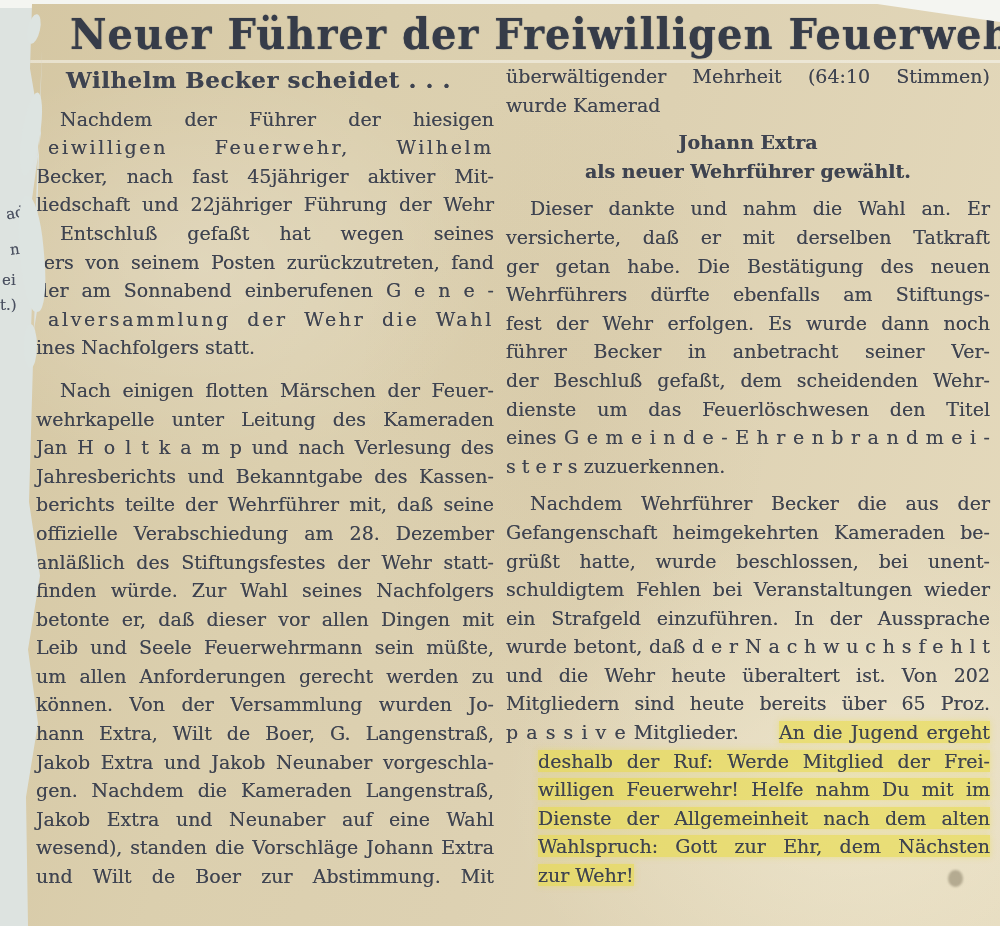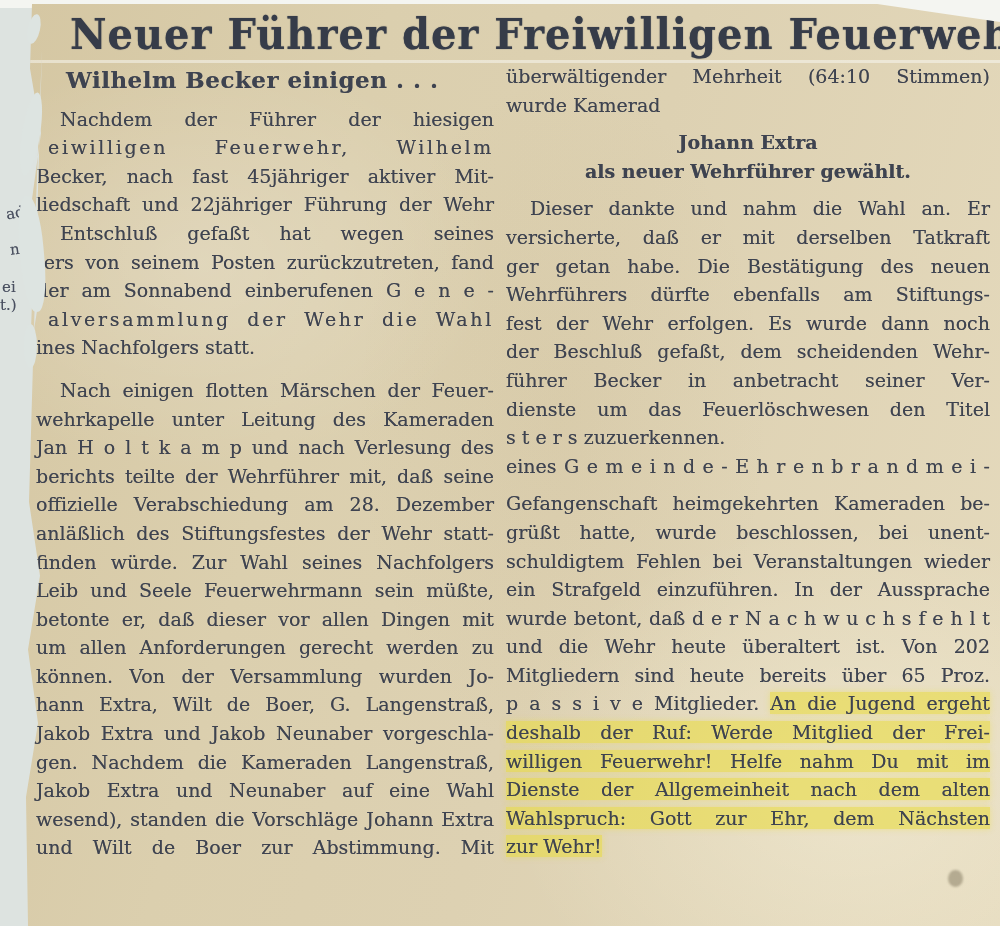--- a/index.html
+++ b/index.html
@@ -27,68 +27,69 @@
   .col-right{left:480px;top:58px;width:484px;}
   .subheading{font-weight:bold;font-size:23px;letter-spacing:.5px;
               padding-left:30px;margin:2px 0 10px 0;white-space:nowrap;}
   .para{margin-bottom:14px;}
   .para.tight{margin-bottom:9px;}
   .line{text-align:justify;text-align-last:justify;}
   .line.last{text-align-last:left;}
   .line.center{text-align-last:center;font-weight:bold;}
   .line.ind{text-indent:24px;}
   .line.sp{letter-spacing:.14em;margin-left:12px;}
-  .hl{background:rgba(233,219,70,.62);box-shadow:0 0 6px rgba(233,219,70,.45);}
+  .hl{background:rgba(233,219,70,.62);box-shadow:0 0 6px rgba(233,219,70,.45);margin-left:32px;}
   .frag{position:absolute;font-size:15px;color:#4a5060;
         text-shadow:0 0 .5px rgba(74,80,96,.6);}
   .frag0{left:6px;top:204px;transform:rotate(-10deg);}
   .frag1{left:10px;top:240px;transform:rotate(-6deg);}
-  .frag2{left:2px;top:278px;}
+  .frag2{left:2px;top:271px;}
   .frag3{left:0px;top:296px;}
   .tear{position:absolute;background:#dde4e1;border-radius:50%;}
   .tear1{left:22px;top:92px;width:18px;height:84px;transform:rotate(9deg);}
   .tear2{left:20px;top:196px;width:24px;height:116px;transform:rotate(-5deg);border-radius:45%;}
   .tear3{left:24px;top:324px;width:13px;height:44px;}
   .tear4{left:28px;top:14px;width:12px;height:30px;transform:rotate(12deg);}
   .corner-sliver{position:absolute;right:0;top:0;width:150px;height:22px;
                  background:#f4f5f1;clip-path:polygon(0 0,100% 0,100% 100%);}
   .smudge{position:absolute;left:948px;top:870px;width:15px;height:17px;
           border-radius:50%;background:rgba(95,85,60,.38);filter:blur(1px);}
 </style>
 </head>
 <body>
 
 <div class="scene">
   <div class="paper">
     <div class="headline">Neuer Führer der Freiwilligen Feuerwehr</div>
     <div class="headline-cut"></div>
 
     <div class="col col-left">
-      <div class="subheading">Wilhelm Becker einigen . . .</div>
+      <div class="subheading">Wilhelm Becker scheidet . . .</div>
       <div class="para">
           <div class="line ind">Nachdem der Führer der hiesigen</div>
           <div class="line sp">eiwilligen Feuerwehr, Wilhelm</div>
           <div class="line">Becker, nach fast 45jähriger aktiver Mit-</div>
           <div class="line">liedschaft und 22jähriger Führung der Wehr</div>
           <div class="line ind">Entschluß gefaßt hat wegen seines</div>
           <div class="line">ters von seinem Posten zurückzutreten, fand</div>
           <div class="line">der am Sonnabend einberufenen G e n e -</div>
           <div class="line sp">alversammlung der Wehr die Wahl</div>
           <div class="line last">ines Nachfolgers statt.</div>
         </div>
       <div class="para">
           <div class="line ind">Nach einigen flotten Märschen der Feuer-</div>
           <div class="line">wehrkapelle unter Leitung des Kameraden</div>
           <div class="line">Jan H o l t k a m p und nach Verlesung des</div>
+          <div class="line">Jahresberichts und Bekanntgabe des Kassen-</div>
           <div class="line">berichts teilte der Wehrführer mit, daß seine</div>
           <div class="line">offizielle Verabschiedung am 28. Dezember</div>
           <div class="line">anläßlich des Stiftungsfestes der Wehr statt-</div>
           <div class="line">finden würde. Zur Wahl seines Nachfolgers</div>
+          <div class="line">betonte er, daß dieser vor allen Dingen mit</div>
           <div class="line">Leib und Seele Feuerwehrmann sein müßte,</div>
-          <div class="line">betonte er, daß dieser vor allen Dingen mit</div>
           <div class="line">um allen Anforderungen gerecht werden zu</div>
           <div class="line">können. Von der Versammlung wurden Jo-</div>
           <div class="line">hann Extra, Wilt de Boer, G. Langenstraß,</div>
           <div class="line">Jakob Extra und Jakob Neunaber vorgeschla-</div>
           <div class="line">gen. Nachdem die Kameraden Langenstraß,</div>
           <div class="line">Jakob Extra und Neunaber auf eine Wahl</div>
           <div class="line">wesend), standen die Vorschläge Johann Extra</div>
           <div class="line">und Wilt de Boer zur Abstimmung. Mit</div>
         </div>
     </div>
@@ -101,27 +102,28 @@
       <div class="para tight">
           <div class="line center">Johann Extra</div>
           <div class="line center">als neuer Wehrführer gewählt.</div>
         </div>
       <div class="para tight">
           <div class="line ind">Dieser dankte und nahm die Wahl an. Er</div>
           <div class="line">versicherte, daß er mit derselben Tatkraft</div>
           <div class="line">ger getan habe. Die Bestätigung des neuen</div>
           <div class="line">Wehrführers dürfte ebenfalls am Stiftungs-</div>
           <div class="line">fest der Wehr erfolgen. Es wurde dann noch</div>
+          <div class="line">führer Becker in anbetracht seiner Ver-</div>
           <div class="line">der Beschluß gefaßt, dem scheidenden Wehr-</div>
-          <div class="line">führer Becker in anbetracht seiner Ver-</div>
           <div class="line">dienste um das Feuerlöschwesen den Titel</div>
+          <div class="line">eines G e m e i n d e - E h r e n b r a n d m e i -</div>
           <div class="line last">s t e r s zuzuerkennen.</div>
-          <div class="line">eines G e m e i n d e - E h r e n b r a n d m e i -</div>
         </div>
       <div class="para">
+          <div class="line ind">Nachdem Wehrführer Becker die aus der</div>
           <div class="line">Gefangenschaft heimgekehrten Kameraden be-</div>
           <div class="line">grüßt hatte, wurde beschlossen, bei unent-</div>
           <div class="line">schuldigtem Fehlen bei Veranstaltungen wieder</div>
           <div class="line">ein Strafgeld einzuführen. In der Aussprache</div>
           <div class="line">wurde betont, daß d e r N a c h w u c h s f e h l t</div>
           <div class="line">und die Wehr heute überaltert ist. Von 202</div>
           <div class="line">Mitgliedern sind heute bereits über 65 Proz.</div>
           <div class="line"><span>p a s s i v e Mitglieder. </span><span class="hl">An die Jugend ergeht</span></div>
           <div class="line"><span class="hl">deshalb der Ruf: Werde Mitglied der Frei-</span></div>
           <div class="line"><span class="hl">willigen Feuerwehr! Helfe nahm Du mit im</span></div>

